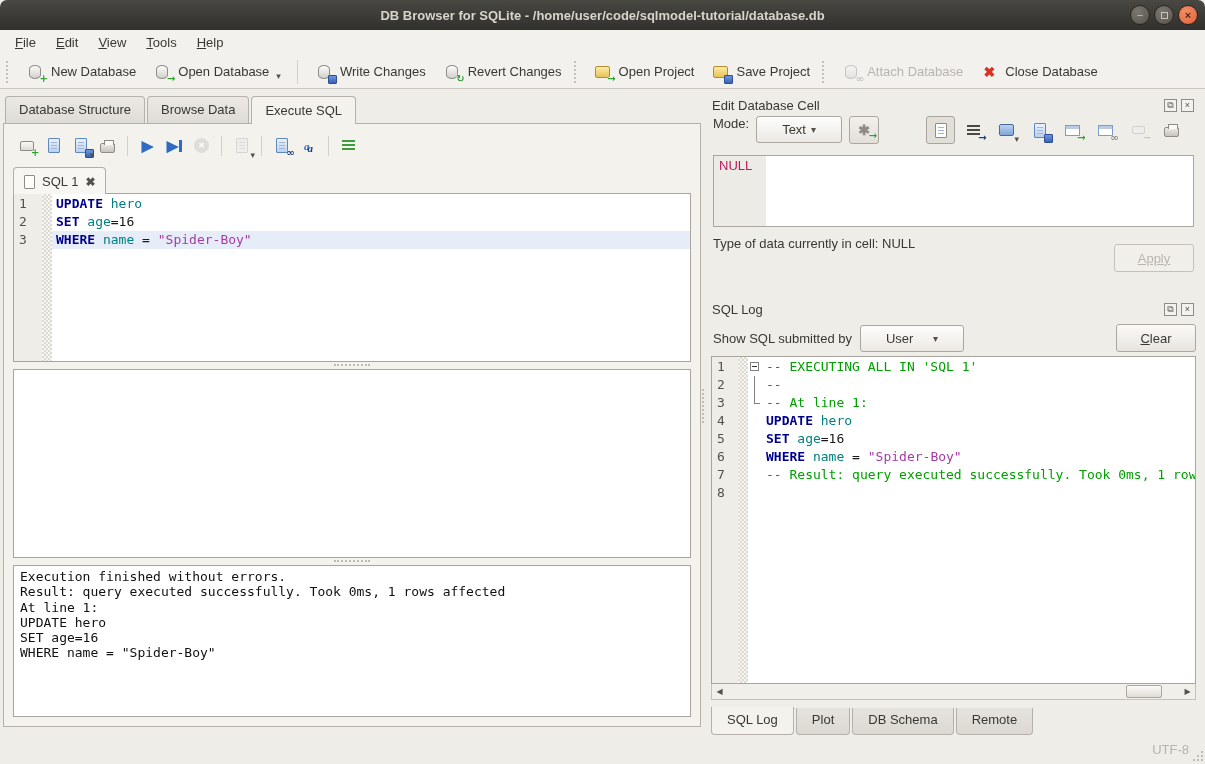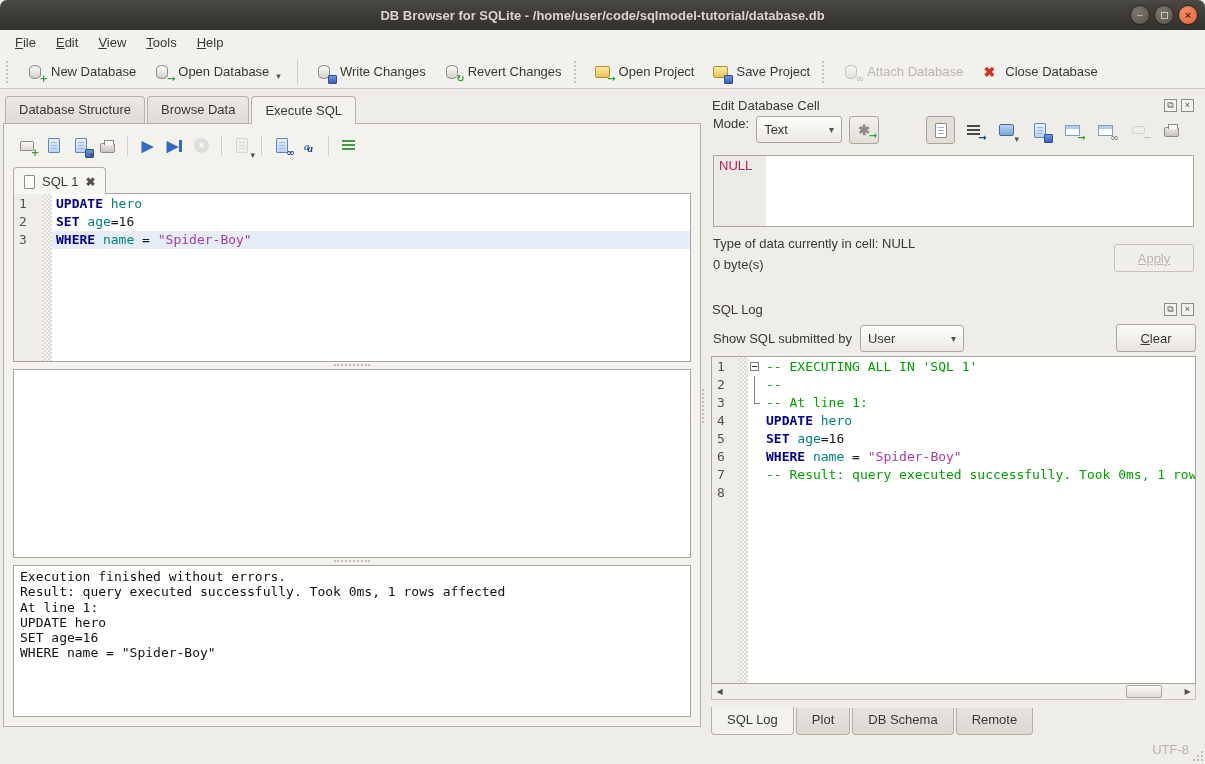--- a/index.html
+++ b/index.html
@@ -129,21 +129,21 @@
   #output-pane { height:152px; flex:none; border:1px solid #A9A59E; background:#fff; color:#111;
     font:13px/15.3px "DejaVu Sans Mono",monospace; padding:3px 6px; overflow:hidden; }
 
   
   .dockheader { height:22px; flex:none; display:flex; align-items:center; padding:0 2px 0 3px; }
   .dockheader .dtitle { flex:1; }
   .dk-btn { width:13px; height:13px; margin-left:4px; border:1px solid #8F8C86; background:#F4F2EE;
     color:#55524C; font-size:9px; line-height:11px; text-align:center; }
   .moderow { height:34px; flex:none; display:flex; align-items:flex-start; gap:7px; padding-left:4px; }
   .combo { display:flex; align-items:center; height:27px; background:linear-gradient(#FDFDFC,#ECE9E4);
-    border:1px solid #ABA7A0; border-radius:3px; padding:0 7px; }
+    border:1px solid #ABA7A0; border-radius:3px; padding:0 25px; }
   .combo .arrow { color:#55524C; font-size:10px; margin-left:auto; }
   .toolbtn { width:30px; height:28px; display:flex; align-items:center; justify-content:center;
     background:linear-gradient(#F2F0EB,#E2DFD9); border:1px solid #ABA7A0; border-radius:3px; position:relative; }
   .ec-icons { display:flex; align-items:center; gap:4px; margin-left:40px; }
   .ec-btn { width:29px; height:28px; display:flex; align-items:center; justify-content:center;
     position:relative; background:none; border:1px solid transparent; border-radius:3px; }
   .ec-btn.pressed { background:#E2DFD9; border-color:#A9A59E; }
   .ec-btn .dropcaret { position:absolute; right:1px; bottom:-1px; }
 
   #cell-editor { height:72px; flex:none; border:1px solid #ABA7A0; background:#fff; display:flex; margin:5px 2px 0 4px; }
@@ -455,21 +455,20 @@
 
       <div id="cell-editor">
         <div class="cgutter">
           <span>NULL</span>
         </div>
         <div style="flex:1;background:#fff"></div>
       </div>
 
       <div class="inforow">
         <div class="l1">Type of data currently in cell: NULL</div>
-        <div>0 byte(s)</div>
         <button class="btn disabled" id="apply-btn">Apply</button>
       </div>
 
       <div class="logsec">
         <div class="dockheader">
           <span class="dtitle">SQL Log</span>
           <span class="dk-btn">⧉</span>
           <span class="dk-btn">×</span>
         </div>
         <div class="filterrow">

